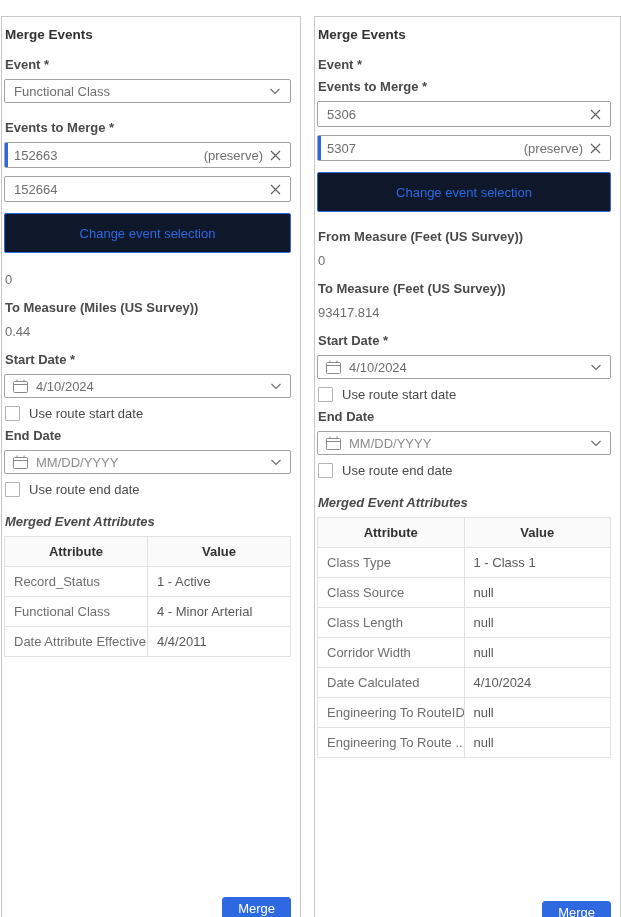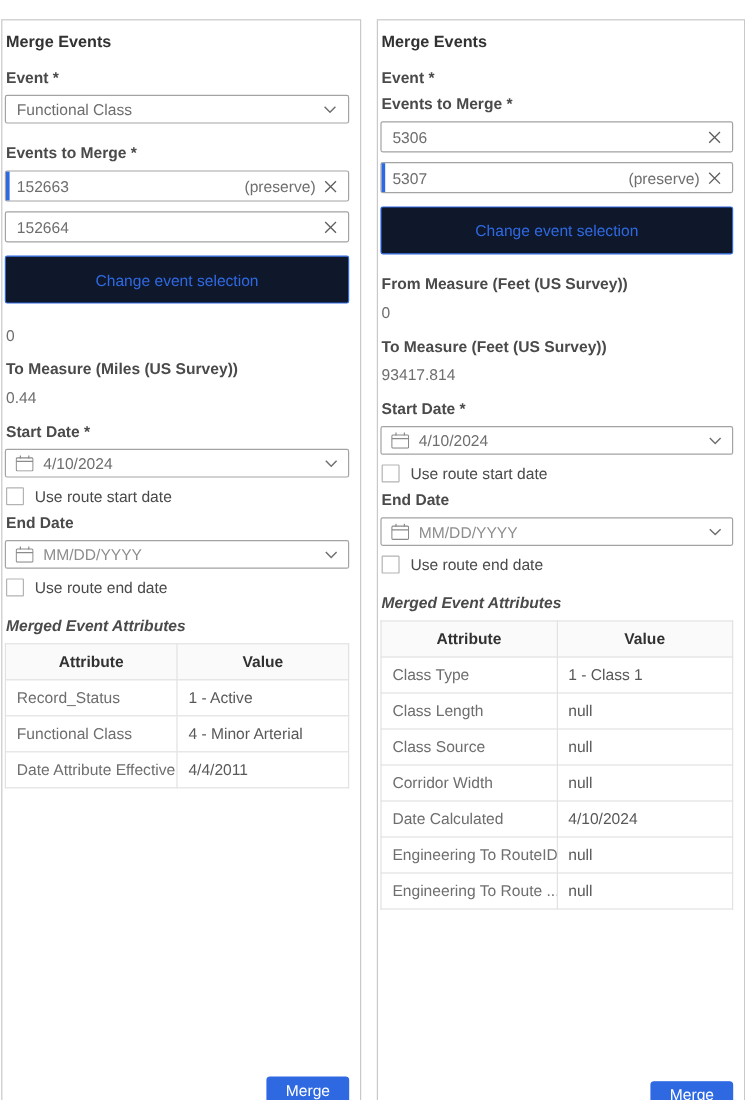--- a/index.html
+++ b/index.html
@@ -280,25 +280,25 @@
         <th>Attribute</th>
         <th>Value</th>
       </tr>
     </thead>
     <tbody>
         <tr>
           <td class="attr">Class Type</td>
           <td class="val">1 - Class 1</td>
         </tr>
         <tr>
+          <td class="attr">Class Source</td>
+          <td class="val">null</td>
+        </tr>
+        <tr>
           <td class="attr">Class Length</td>
-          <td class="val">null</td>
-        </tr>
-        <tr>
-          <td class="attr">Class Source</td>
           <td class="val">null</td>
         </tr>
         <tr>
           <td class="attr">Corridor Width</td>
           <td class="val">null</td>
         </tr>
         <tr>
           <td class="attr">Date Calculated</td>
           <td class="val">4/10/2024</td>
         </tr>

